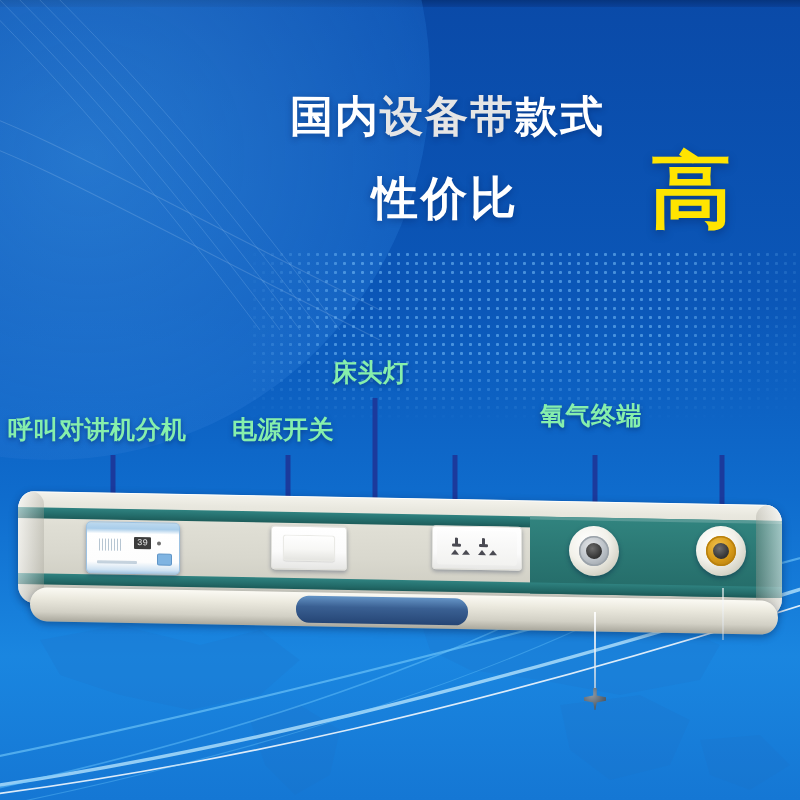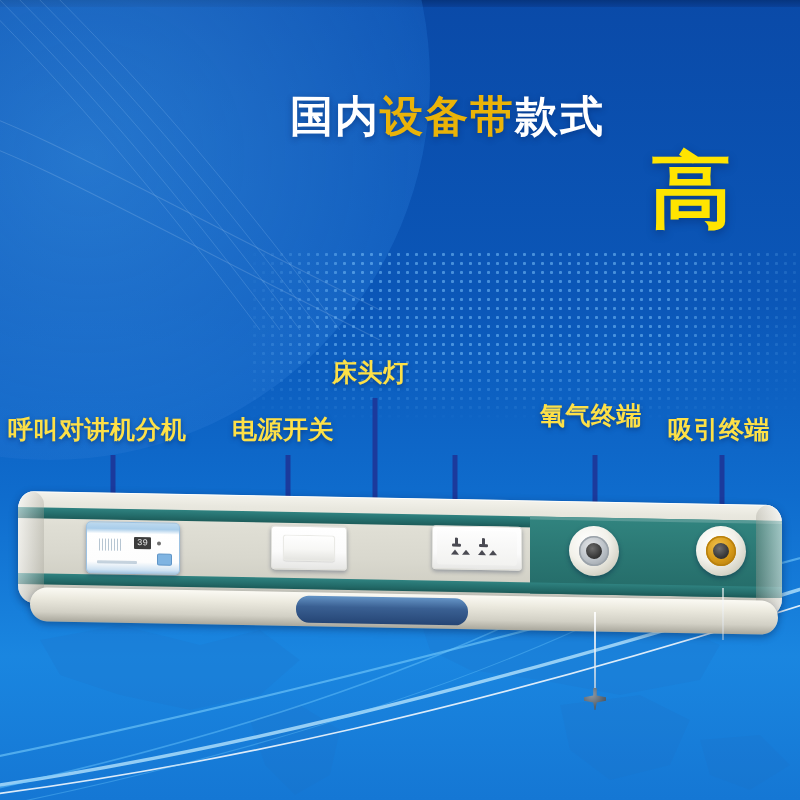--- a/index.html
+++ b/index.html
@@ -110,21 +110,21 @@
     position: absolute;
     left: 290px; top: 88px;
     width: 470px;
     font-size: 43px;
     font-weight: bold;
     letter-spacing: 2px;
     white-space: nowrap;
     text-shadow: 0 2px 6px rgba(0,30,90,.45);
   }
   .headline .w { color: #ffffff; }
-  .headline .y { color: #eab308; }
+  .headline .y { color: #e5e5e5; }
 
   .subline {
     position: absolute;
     left: 372px; top: 168px;
     font-size: 46px;
     font-weight: bold;
     color: #ffffff;
     letter-spacing: 3px;
     white-space: nowrap;
     text-shadow: 0 2px 7px rgba(0,30,90,.45);
@@ -136,21 +136,21 @@
     font-weight: bold;
     color: #ffe400;
     line-height: 1;
     letter-spacing: 0;
     text-shadow: 0 3px 10px rgba(0,25,80,.40);
   }
 
   
   .callout {
     position: absolute;
-    color: #fde047;
+    color: #86efac;
     font-weight: bold;
     font-size: 25px;
     letter-spacing: 0.5px;
     white-space: nowrap;
     text-shadow: 0 2px 5px rgba(0,35,95,.55);
   }
 
   
   .leaders { position: absolute; left:0; top:0; width:800px; height:800px; }
 
@@ -330,20 +330,21 @@
       <path d="M-20,276 C200,248 470,192 830,76" stroke="#ffffff" stroke-width="1.6" opacity=".85"></path>
       <path d="M700,-10 C620,60 400,180 -20,272" stroke="#6fcaff" stroke-width="1.6" opacity=".45"></path>
       <path d="M780,-10 C690,70 430,200 -20,290" stroke="#6fcaff" stroke-width="1.1" opacity=".35"></path>
     </g>
   </svg>
 
   <div class="headline">
     <span class="w">国内</span><span class="y">设备带</span><span class="w">款式</span>
   </div>
 
+  <div class="subline">性价比</div>
   <div class="bigword">高</div>
 
   <svg class="leaders" viewBox="0 0 800 800">
     <g stroke="#1b3a9c" stroke-width="5" fill="none" stroke-linecap="butt">
 
       <path d="M113,455 L113,530"></path>
 
       <path d="M288,455 L288,535"></path>
 
       <path d="M375,398 L375,612"></path>
@@ -360,21 +361,20 @@
       <rect x="404" y="524" rx="11" ry="11" width="113" height="58"></rect>
       <circle cx="595" cy="560" r="32"></circle>
       <circle cx="722" cy="560" r="32"></circle>
     </g>
   </svg>
 
   <div class="callout" style="left:232px; top:413px;">电源开关</div>
   <div class="callout" style="left:8px;  top:413px;">呼叫对讲机分机</div>
   <div class="callout" style="left:332px; top:356px;">床头灯</div>
   <div class="callout" style="left:540px; top:399px;">氧气终端</div>
-  <div class="callout" style="left:668px; top:413px;">吸引终端</div>
 
   <div class="panel-wrap">
 
     <div class="panel">
       <div class="stripe stripe-top"></div>
       <div class="teal-field"></div>
       <div class="stripe stripe-bot"></div>
       <div class="panel-endcap-l"></div>
       <div class="panel-endcap-r"></div>
     </div>

